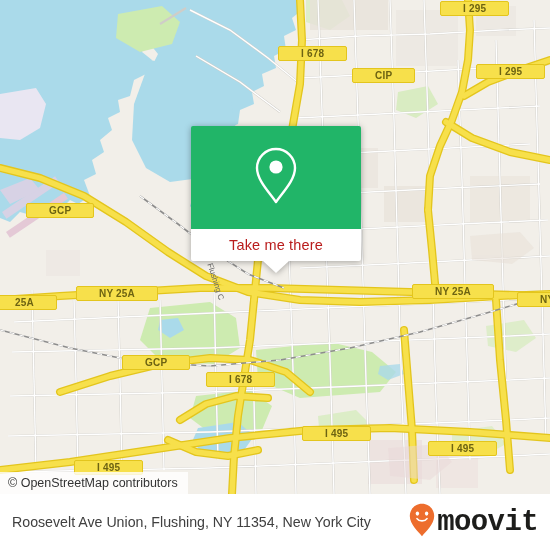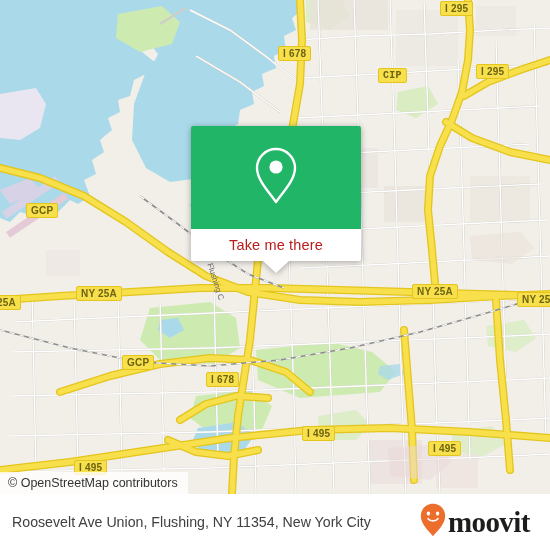--- a/index.html
+++ b/index.html
@@ -38,21 +38,21 @@
     background: #f7e04b;
     border: 1px solid #e3c51d;
     border-radius: 2px;
     color: #6d6312;
     font-family: "Liberation Sans", sans-serif;
     font-size: 10px;
     font-weight: bold;
     letter-spacing: 0.2px;
     line-height: 13px;
     height: 13px;
-    padding: 0 4px;
+    padding: 0 22px;
     white-space: nowrap;
     box-sizing: content-box;
   }
 
   
   .street-label {
     position: absolute;
     font-family: "Liberation Sans", sans-serif;
     font-size: 8px;
     color: #6a6a6a;
@@ -141,21 +141,21 @@
     max-width: 400px;
   }
   #footer-logo {
     flex: 0 0 auto;
     display: flex;
     align-items: center;
     gap: 2px;
   }
   #moovit-wordmark {
     color: #1d1d1b;
-    font-family: Liberation Serif, serif;
+    font-family: Liberation Mono, monospace;
     font-size: 29px;
     font-weight: bold;
     letter-spacing: -0.6px;
     line-height: 29px;
   }
 </style>
 </head>
 <body>
 
 <div id="app">
@@ -347,21 +347,21 @@
 
         <g opacity="0.5">
           <path fill="#ead9d9" d="M388,448 L438,444 L452,462 L430,480 L390,476 Z"></path>
           <path fill="#e8dfd6" d="M470,236 L520,232 L534,248 L512,264 L472,260 Z"></path>
         </g>
       </g>
     </svg>
 
     <div class="shield" style="left:440px;  top:1px;">I 295</div>
     <div class="shield" style="left:278px;  top:46px;">I 678</div>
-    <div class="shield" style="left:378px;  top:68px;font-family:Liberation Mono, monospace;">CIP</div>
+    <div class="shield" style="left:352px;  top:68px;">CIP</div>
     <div class="shield" style="left:476px;  top:64px;">I 295</div>
     <div class="shield" style="left:26px;   top:203px;">GCP</div>
     <div class="shield" style="left:76px;   top:286px;">NY 25A</div>
     <div class="shield" style="left:-8px;   top:295px;">25A</div>
     <div class="shield" style="left:412px;  top:284px;">NY 25A</div>
     <div class="shield" style="left:517px;  top:292px;">NY 25A</div>
     <div class="shield" style="left:122px;  top:355px;">GCP</div>
     <div class="shield" style="left:206px;  top:372px;">I 678</div>
     <div class="shield" style="left:302px;  top:426px;">I 495</div>
     <div class="shield" style="left:428px;  top:441px;">I 495</div>

